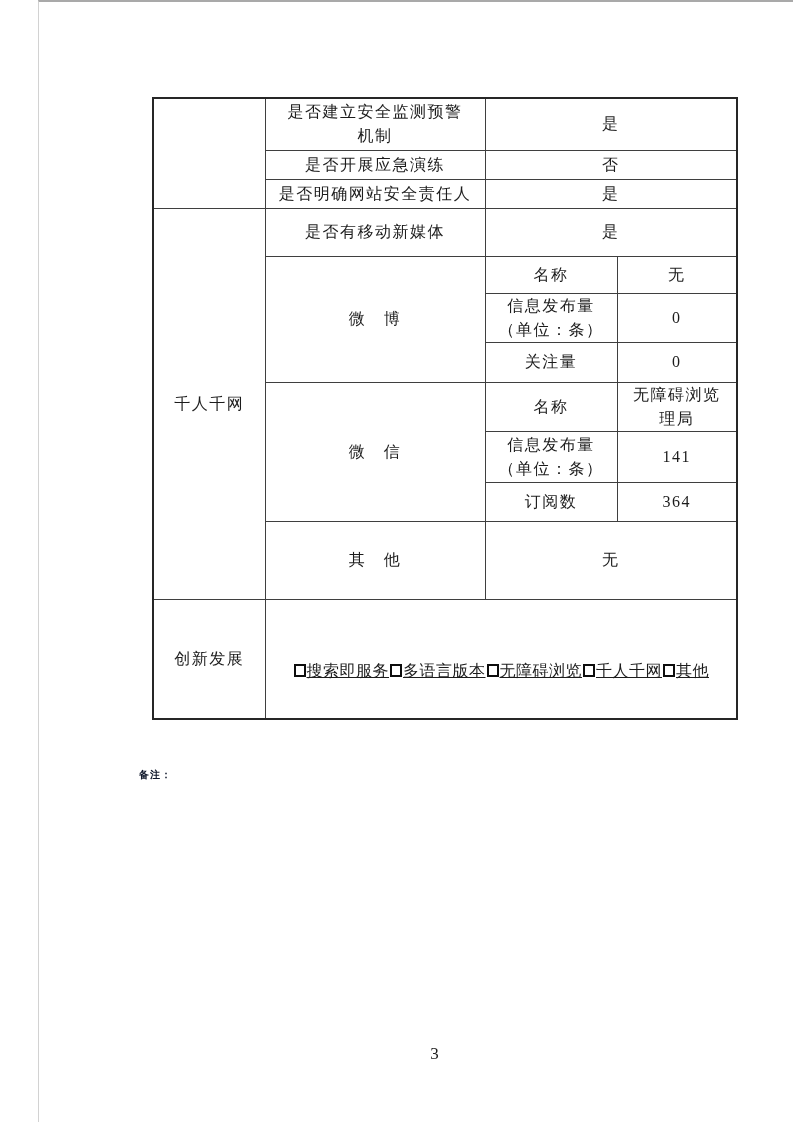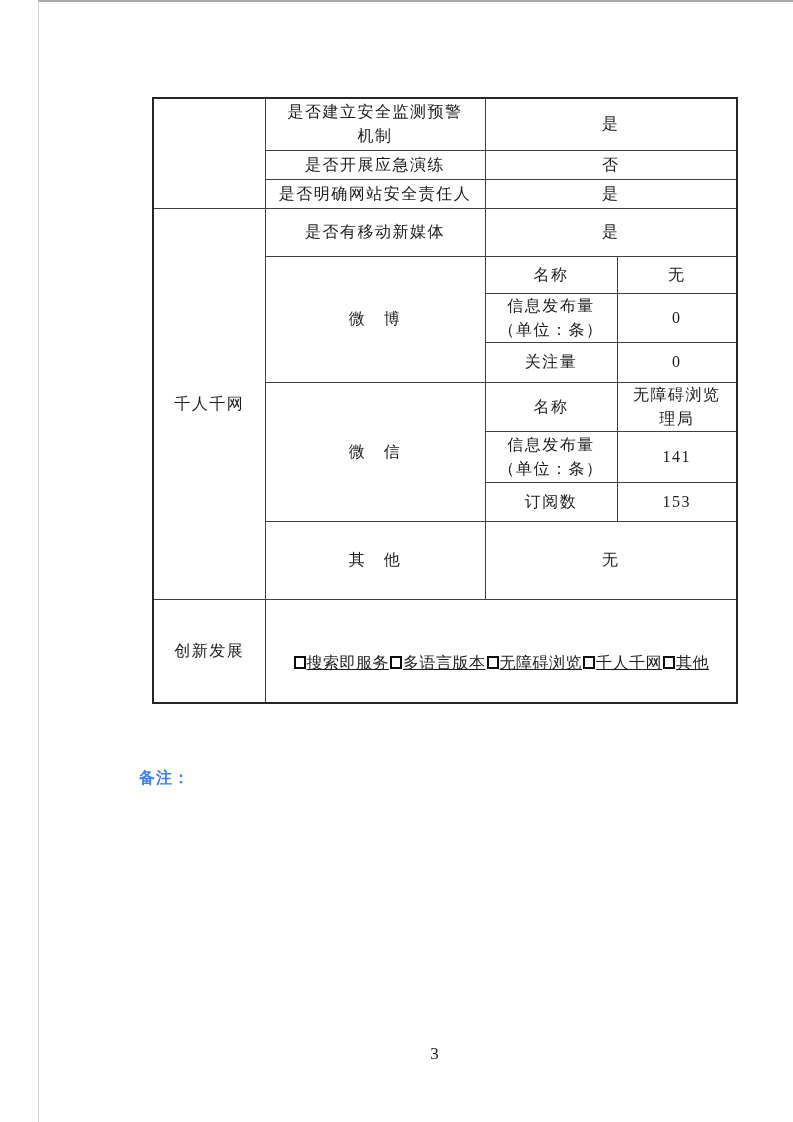--- a/index.html
+++ b/index.html
@@ -46,41 +46,41 @@
   tr.r2  { height: 29px; }
   tr.r3  { height: 29px; }
   tr.r4  { height: 48px; }
   tr.r5  { height: 37px; }
   tr.r6  { height: 48px; }
   tr.r7  { height: 40px; }
   tr.r8  { height: 49px; }
   tr.r9  { height: 51px; }
   tr.r10 { height: 39px; }
   tr.r11 { height: 78px; }
-  tr.r12 { height: 104px; }
+  tr.r12 { height: 120px; }
   .innov-line {
     letter-spacing: 0.5px;
     white-space: nowrap;
     text-decoration: underline;
   }
   .checkbox {
     display: inline-block;
     width: 12px; height: 13px;
     border: 2.4px solid #0d0d0d;
     vertical-align: -1px;
     margin: 0 1px;
     background: #ffffff;
   }
   .notes {
     position: absolute;
     left: 100px; top: 766px;
-    font-size: 16px;
+    font-size: 10px;
     font-weight: bold;
     letter-spacing: 1px;
-    color: #3b82f6;
+    color: #0f172a;
   }
   .page-number {
     position: absolute;
     left: 0; top: 1042px;
     width: 100%;
     text-align: center;
     font-size: 17px;
     color: #222222;
   }
 </style>
@@ -141,21 +141,21 @@
         <td class="outer-r">无障碍浏览
 理局</td>
       </tr>
       <tr class="r9">
         <td>信息发布量
 （单位：条）</td>
         <td class="outer-r">141</td>
       </tr>
       <tr class="r10">
         <td>订阅数</td>
-        <td class="outer-r">153</td>
+        <td class="outer-r">364</td>
       </tr>
 
       <tr class="r11">
         <td>其　他</td>
         <td colspan="2" class="outer-r">无</td>
       </tr>
 
       <tr class="r12">
         <td class="outer-l">创新发展</td>
         <td colspan="3" class="outer-r">

